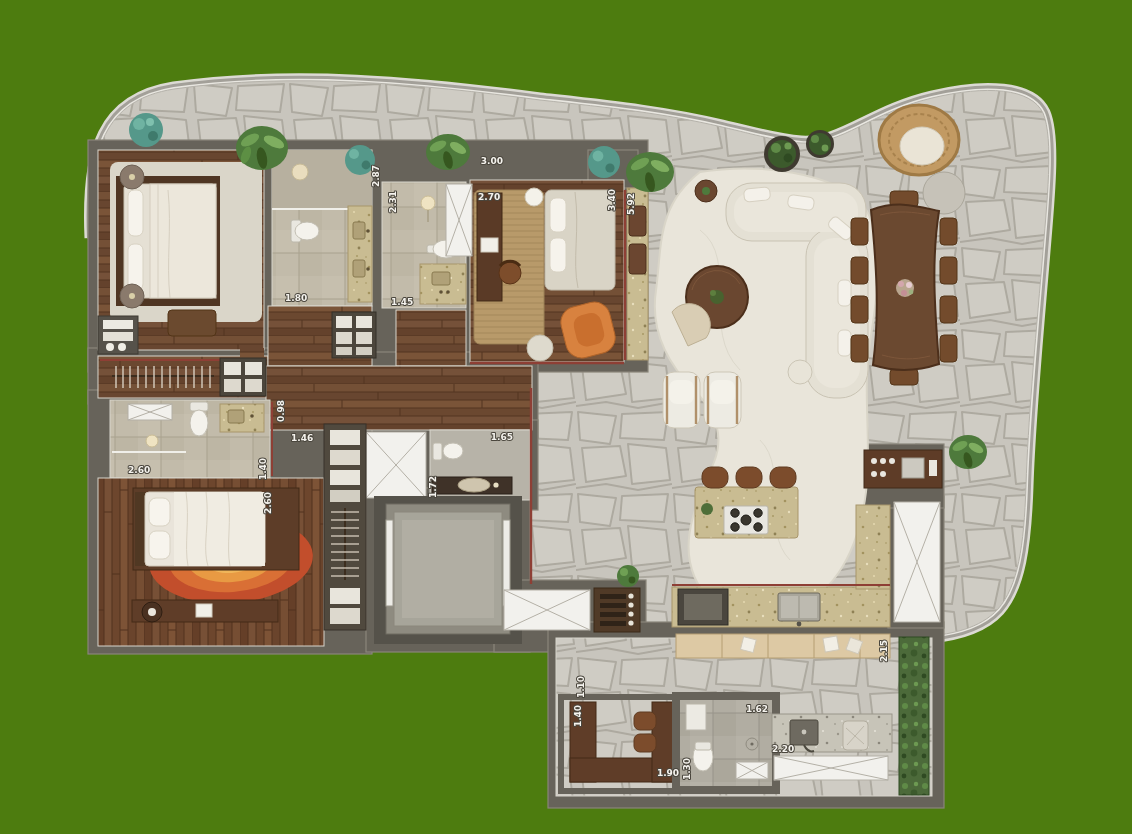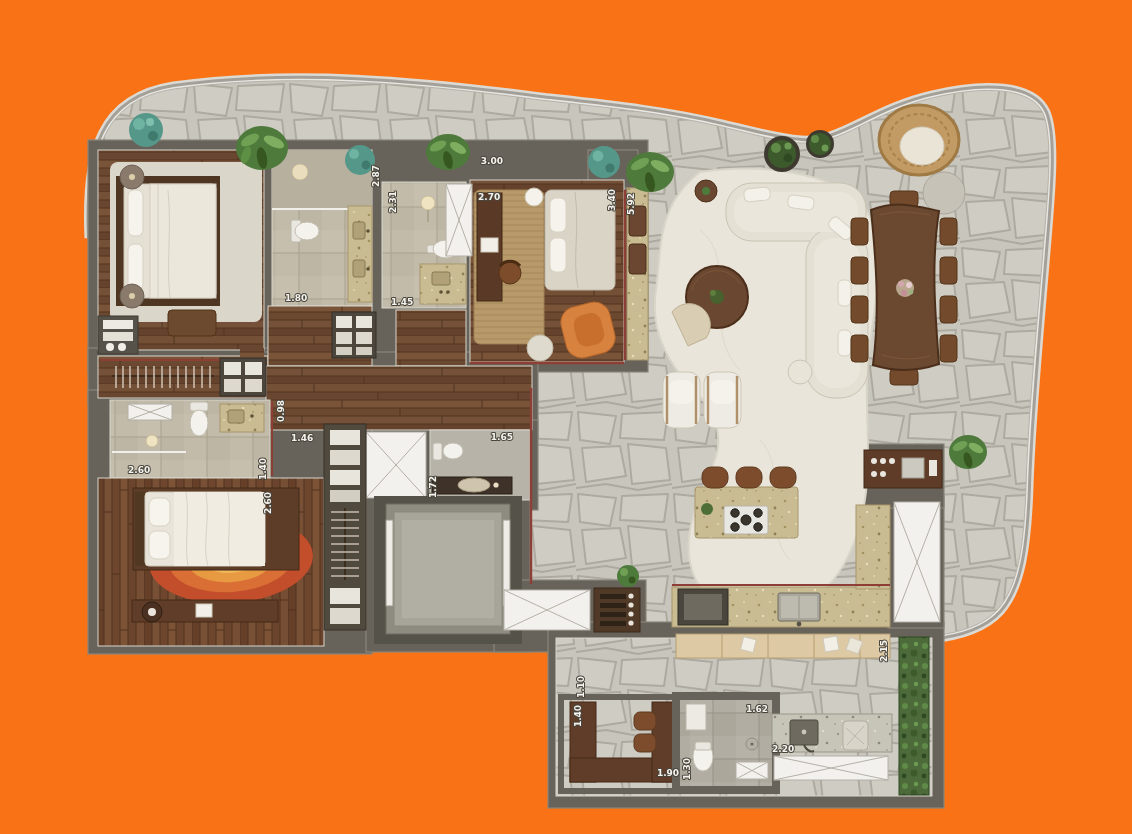--- a/index.html
+++ b/index.html
@@ -1,16 +1,16 @@
 <!DOCTYPE html>
 <html><head>
 <meta charset="utf-8">
 <style>
   html,body{margin:0;padding:0;background:#ffffff;}
-  .stage{position:relative;width:1132px;height:834px;background:#f97316;overflow:hidden;
+  .stage{position:relative;width:1132px;height:834px;background:#4d7c0f;overflow:hidden;
          font-family:"DejaVu Sans", sans-serif;}
   svg{position:absolute;left:0;top:0;}
   text.dim{font-family:"DejaVu Sans", sans-serif;font-size:9px;fill:#f5f3ee;
            paint-order:stroke;stroke:#4a463d;stroke-width:2px;stroke-linejoin:round;font-weight:bold;}
 </style>
 </head>
 <body>
 
 <div class="stage">
 <svg width="1132" height="834" viewBox="0 0 1132 834">

